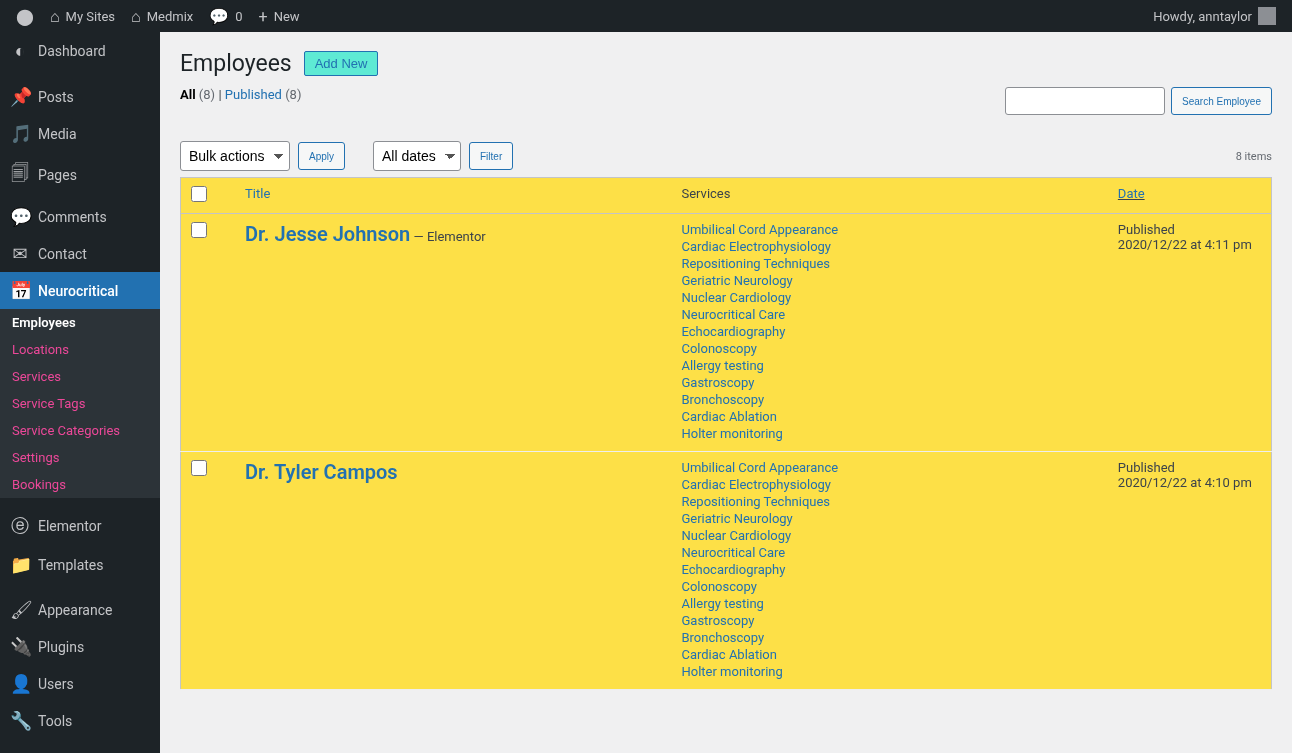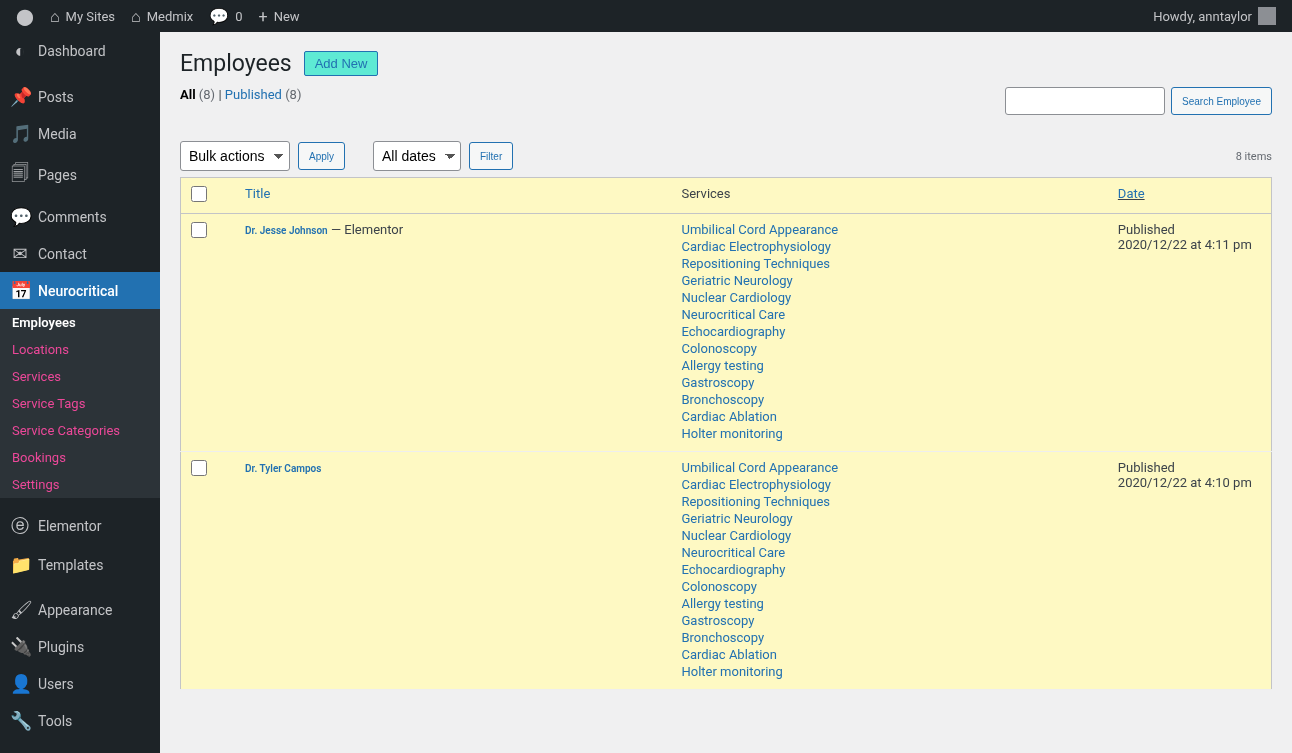--- a/index.html
+++ b/index.html
@@ -40,28 +40,28 @@
     .top-row { display: flex; justify-content: space-between; align-items: flex-start; margin-bottom: 26px; }
     .search-box { display: flex; gap: 6px; }
     .search-box input { border: 1px solid #8c8f94; border-radius: 3px; padding: 2px 6px; height: 28px; width: 160px; }
     .btn-secondary { border: 1px solid #2271b1; color: #2271b1; background: #f6f7f7; padding: 0 10px; height: 28px; font-size: 10px; cursor: pointer; border-radius: 3px; }
     
     .tablenav { display: flex; justify-content: space-between; align-items: center; margin-bottom: 6px; }
     .actions-row { display: flex; align-items: center; gap: 8px; }
     .select { border: 1px solid #8c8f94; border-radius: 3px; background: #fff; padding: 2px 24px 2px 8px; height: 30px; font-size: 14px; cursor: pointer; appearance: none; background-image: linear-gradient(45deg, transparent 50%, #555 50%), linear-gradient(135deg, #555 50%, transparent 50%); background-position: right 10px center, right 5px center; background-size: 5px 5px; background-repeat: no-repeat; }
     .items-count { color: #646970; font-size: 11px; }
     
-    .wp-table { width: 100%; border-collapse: collapse; background: #fef9c3; border: 1px solid #c3c4c7; }
+    .wp-table { width: 100%; border-collapse: collapse; background: #fde047; border: 1px solid #c3c4c7; }
     .wp-table th, .wp-table td { padding: 8px 10px; text-align: left; vertical-align: top; font-size: 13px; }
     .wp-table thead th { border-bottom: 1px solid #c3c4c7; font-weight: 400; }
     .wp-table thead th a { color: #2271b1; text-decoration: none; }
     .wp-table thead .cb { width: 30px; }
     .wp-table tbody tr { border-bottom: 1px solid #eee; }
     .wp-table td a { color: #2271b1; text-decoration: none; }
-    .wp-table .title-link { font-weight: 600; font-size: 10px; }
+    .wp-table .title-link { font-weight: 600; font-size: 20px; }
     .wp-table .dash { color: #3c434a; }
     .wp-table .services a { display: block; margin-bottom: 2px; }
     .wp-table .date-col .status { color: #3c434a; }
     .wp-table .date-col .date { color: #3c434a; }
     .col-title { width: 40%; }
     .col-services { width: 40%; }
     .col-date { width: 15%; text-decoration: underline; }
     input[type=checkbox] { width: 16px; height: 16px; cursor: pointer; }
   </style>
 </head>
@@ -127,22 +127,22 @@
     <div class="menu-item current">
         <span class="menu-icon">📅</span>
         <span>Neurocritical</span>
       </div>
     <div class="submenu">
       <div class="submenu-item current">Employees</div>
       <div class="submenu-item">Locations</div>
       <div class="submenu-item">Services</div>
       <div class="submenu-item">Service Tags</div>
       <div class="submenu-item">Service Categories</div>
+      <div class="submenu-item">Settings</div>
       <div class="submenu-item">Bookings</div>
-      <div class="submenu-item">Settings</div>
     </div>
     <div class="menu-sep"></div>
     <div class="menu-item">
         <span class="menu-icon">ⓔ</span>
         <span>Elementor</span>
       </div>
     <div class="menu-item">
         <span class="menu-icon">📁</span>
         <span>Templates</span>
       </div>

